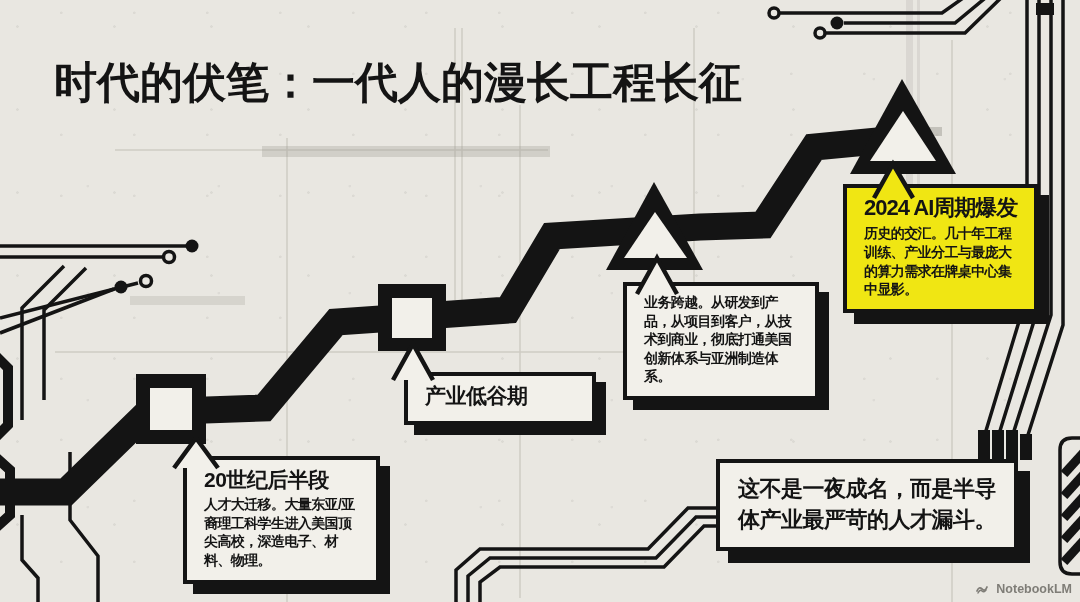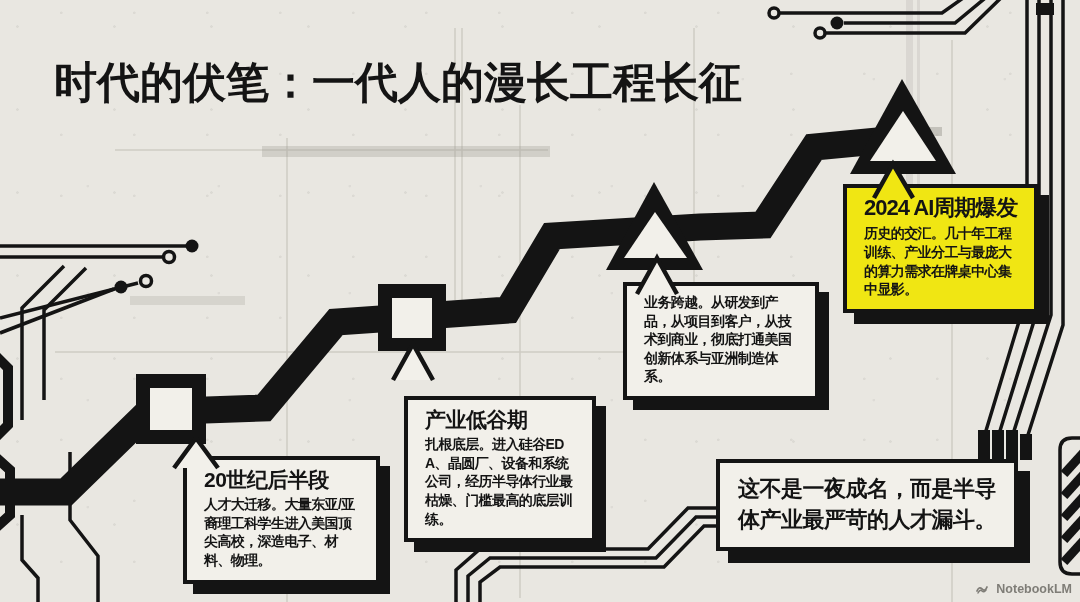--- a/index.html
+++ b/index.html
@@ -140,23 +140,22 @@
     </g>
   </svg>
 
   <div class="page-title">时代的伏笔：一代人的漫长工程长征</div>
 
   <div class="callout" style="left:183px;top:456px;width:197px;">
     <div class="c-title">20世纪后半段</div>
     <div class="c-body">人才大迁移。大量东亚/亚裔理工科学生进入美国顶尖高校，深造电子、材料、物理。</div>
   </div>
 
-  <div class="callout" style="left:404px;top:372px;width:192px;margin-top:24px;">
+  <div class="callout" style="left:404px;top:372px;width:192px;">
     <div class="c-title">产业低谷期</div>
-    <div class="c-body">扎根底层。进入硅谷EDA、晶圆厂、设备和系统公司，经历半导体行业最枯燥、门槛最高的底层训练。</div>
   </div>
 
   <div class="callout" style="left:623px;top:282px;width:196px;">
     <div class="c-body">业务跨越。从研发到产品，从项目到客户，从技术到商业，彻底打通美国创新体系与亚洲制造体系。</div>
   </div>
 
   <div class="callout highlight" style="left:843px;top:184px;width:195px;">
     <div class="c-title">2024 AI周期爆发</div>
     <div class="c-body">历史的交汇。几十年工程训练、产业分工与最庞大的算力需求在牌桌中心集中显影。</div>
   </div>

